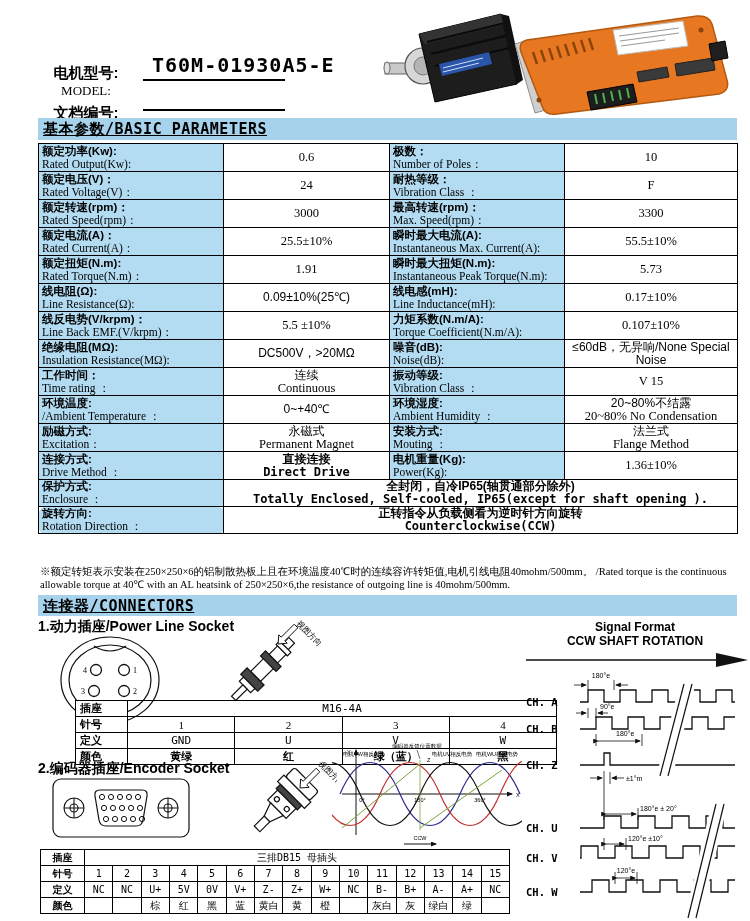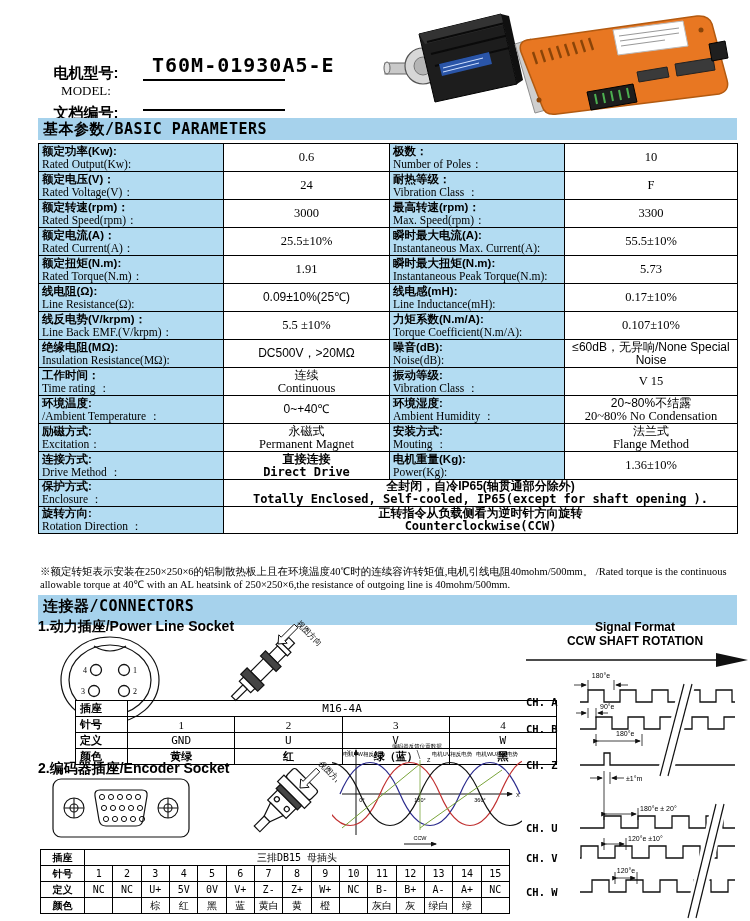--- a/index.html
+++ b/index.html
@@ -1,21 +1,21 @@
 <!DOCTYPE html>
 <html style="--bar: #a6d2ec; --cell: #b3dcf2;"><head>
 <meta charset="utf-8">
 <style>
   :root{ --bar:#a6d2ec; --cell:#b3dcf2; }
   html,body{margin:0;padding:0;}
   body{width:750px;height:921px;position:relative;background:#fff;overflow:hidden;
        font-family:"Liberation Serif",serif;color:#000;}
   .abs{position:absolute;}
   .bar{background:var(--bar);font:bold 15px "DejaVu Sans Mono",monospace;
-       padding:2px 0 2px 5px;box-sizing:border-box;letter-spacing:.5px;}
+       padding:2px 0 2px 5px;box-sizing:border-box;letter-spacing:.5px;text-decoration:underline;}
   
   .hlab-cjk{font:bold 15px "Liberation Sans",sans-serif;}
   .hlab-en{font:13px "Liberation Serif",serif;}
   .model-val{font:bold 20px "DejaVu Sans Mono",monospace;letter-spacing:1px;}
   .uline{border-bottom:2px solid #000;}
   
   table.t{border-collapse:collapse;table-layout:fixed;width:100%;}
   table.t td,table.t th{border:1px solid #000;padding:0 3px;overflow:hidden;vertical-align:middle;box-sizing:border-box;}
   td.lab{background:var(--cell);}
   td.lab .cjk{font:bold 11.5px "Liberation Sans",sans-serif;line-height:13px;white-space:nowrap;}
@@ -299,35 +299,35 @@
         <td class="lab" style="height: 26px;">
           <div class="cjk">保护方式:</div>
           <div class="en">Enclosure ：</div>
         </td>
         <td class="val" colspan="3">
           <div class="vCn" style="font-weight: bold;">全封闭，自冷IP65(轴贯通部分除外)</div>
           <div class="vMono">Totally Enclosed, Self-cooled, IP65(except for shaft opening ).</div>
         </td>
       </tr>
       <tr>
-        <td class="lab" style="height: 26px;">
+        <td class="lab" style="height: 26px; border-radius: 6px;">
           <div class="cjk">旋转方向:</div>
           <div class="en">Rotation Direction ：</div>
         </td>
         <td class="val" colspan="3">
           <div class="vCn" style="font-weight: bold;">正转指令从负载侧看为逆时针方向旋转</div>
           <div class="vMono">Counterclockwise(CCW)</div>
         </td>
       </tr>
     </tbody>
 </table>
 
 <div class="abs foot" style="left:40px;top:565px;width:700px;">※额定转矩表示安装在250×250×6的铝制散热板上且在环境温度40℃时的连续容许转矩值,电机引线电阻40mohm/500mm。 /Rated torque is the continuous allowable torque at 40℃ with an AL heatsink of 250×250×6,the resistance of outgoing line is 40mohm/500mm.</div>
 
-<div class="abs bar" style="left:38px;top:595px;width:699px;height:30px;">连接器/CONNECTORS</div>
+<div class="abs bar" style="left:38px;top:595px;width:699px;height:21px;">连接器/CONNECTORS</div>
 
 <div class="abs secline" style="left:38px;top:618px;"><b>1.动力插座/Power Line Socket</b></div>
 
 <svg class="abs" style="left:58px;top:634px;" width="104" height="92" viewBox="0 0 104 92">
   <ellipse cx="52" cy="46" rx="49" ry="43" fill="none" stroke="#111" stroke-width="1.2"></ellipse>
   <ellipse cx="52" cy="46" rx="41" ry="35" fill="none" stroke="#111" stroke-width="1.2"></ellipse>
   <path d="M36,12 Q52,22 68,12" fill="none" stroke="#111" stroke-width="1.2"></path>
   <circle cx="38" cy="36" r="5.5" fill="none" stroke="#111" stroke-width="1.3"></circle>
   <circle cx="66" cy="36" r="5.5" fill="none" stroke="#111" stroke-width="1.3"></circle>
   <circle cx="36" cy="57" r="5.5" fill="none" stroke="#111" stroke-width="1.3"></circle>

